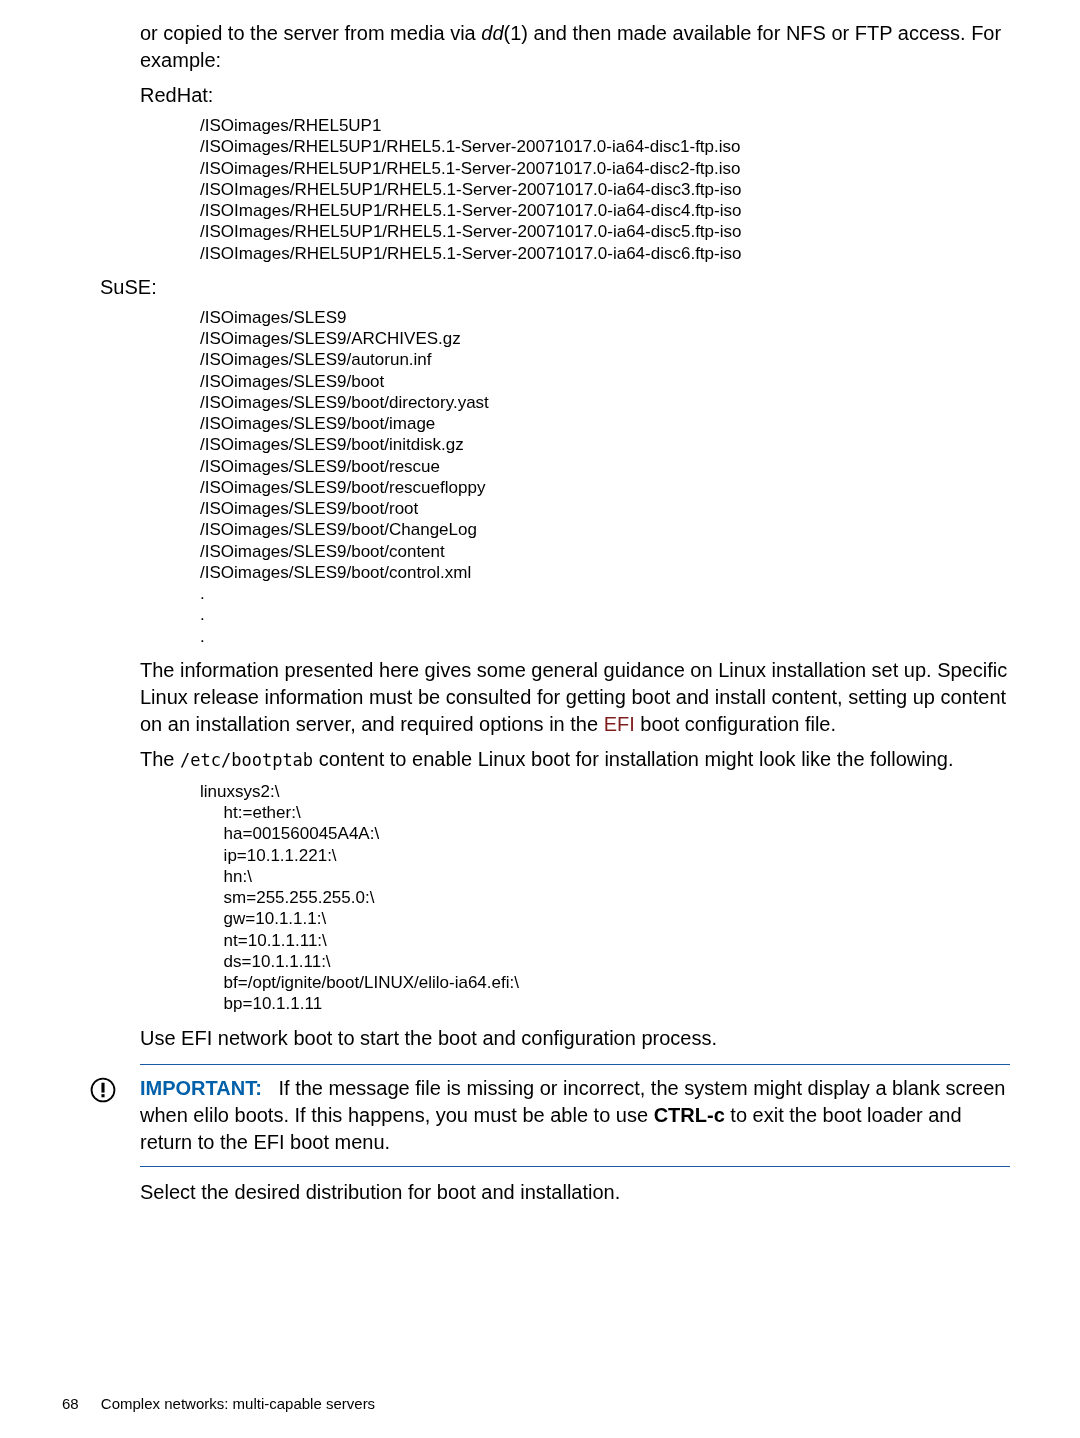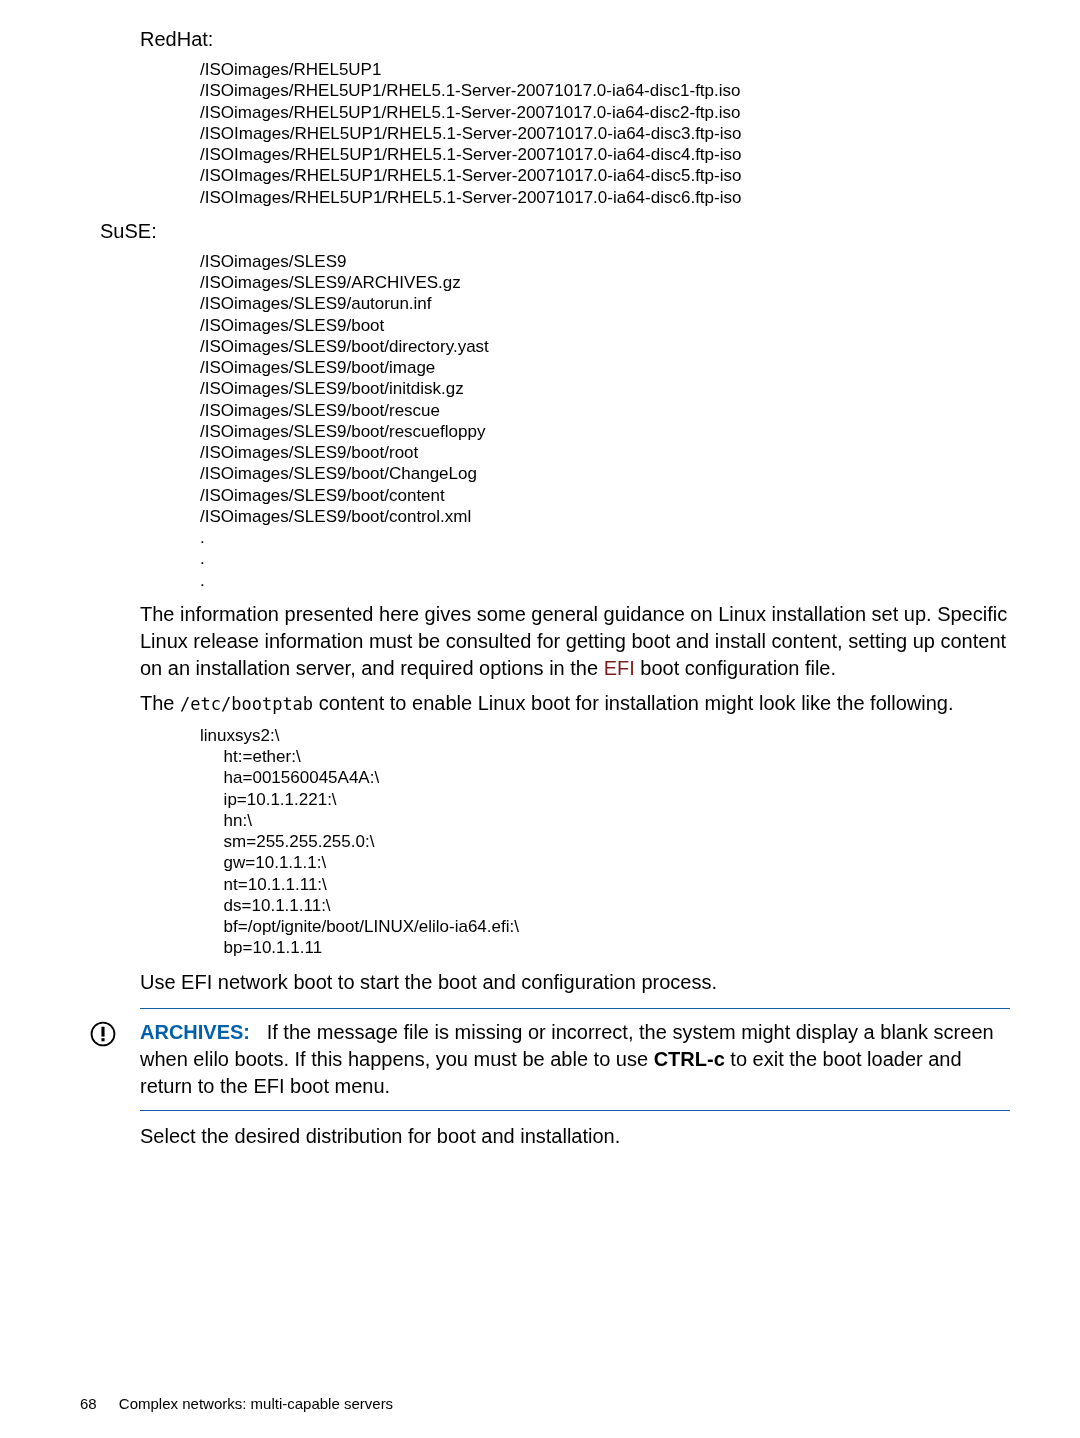--- a/index.html
+++ b/index.html
@@ -78,34 +78,37 @@
     line-height: 1.35;
   }
   .important-label {
     color: #0060a9;
     font-weight: bold;
   }
   .bold { font-weight: bold; }
   .italic { font-style: italic; }
   .footer {
     position: absolute;
-    left: 80px;
+    left: 62px;
     bottom: 26px;
     font-size: 15px;
     color: #000;
   }
   .footer .pagenum {
     margin-right: 18px;
   }
 </style>
 </head>
 <body>
 
 <div class="page">
 
+  <p class="body-text">
+    <span>or copied to the server from media via </span><span class="italic">dd</span><span>(1) and then made available for NFS or FTP access. For example:</span>
+  </p>
 
   <p class="label">RedHat:</p>
   <pre class="code">/ISOimages/RHEL5UP1
 /ISOimages/RHEL5UP1/RHEL5.1-Server-20071017.0-ia64-disc1-ftp.iso
 /ISOimages/RHEL5UP1/RHEL5.1-Server-20071017.0-ia64-disc2-ftp.iso
 /ISOImages/RHEL5UP1/RHEL5.1-Server-20071017.0-ia64-disc3.ftp-iso
 /ISOImages/RHEL5UP1/RHEL5.1-Server-20071017.0-ia64-disc4.ftp-iso
 /ISOImages/RHEL5UP1/RHEL5.1-Server-20071017.0-ia64-disc5.ftp-iso
 /ISOImages/RHEL5UP1/RHEL5.1-Server-20071017.0-ia64-disc6.ftp-iso</pre>
 
@@ -150,21 +153,21 @@
   <p class="body-text">Use EFI network boot to start the boot and configuration process.</p>
 
 
   <div class="important-block">
     <svg class="important-icon" viewBox="0 0 100 100">
       <circle cx="50" cy="50" r="44" fill="none" stroke="#000" stroke-width="7"></circle>
       <rect x="44" y="22" width="12" height="38" fill="#000"></rect>
       <rect x="44" y="66" width="12" height="12" fill="#000"></rect>
     </svg>
     <div class="important-text">
-      <span class="important-label">ARCHIVES:</span>
+      <span class="important-label">IMPORTANT:</span>
       &nbsp;&nbsp;<span>If the message file is missing or incorrect, the system might display a blank screen when elilo boots. If this happens, you must be able to use </span><span class="bold">CTRL-c</span><span> to exit the boot loader and return to the EFI boot menu.</span>
     </div>
   </div>
 
   <p class="body-text">Select the desired distribution for boot and installation.</p>
 
 
 </div>
 
 <div class="footer">

